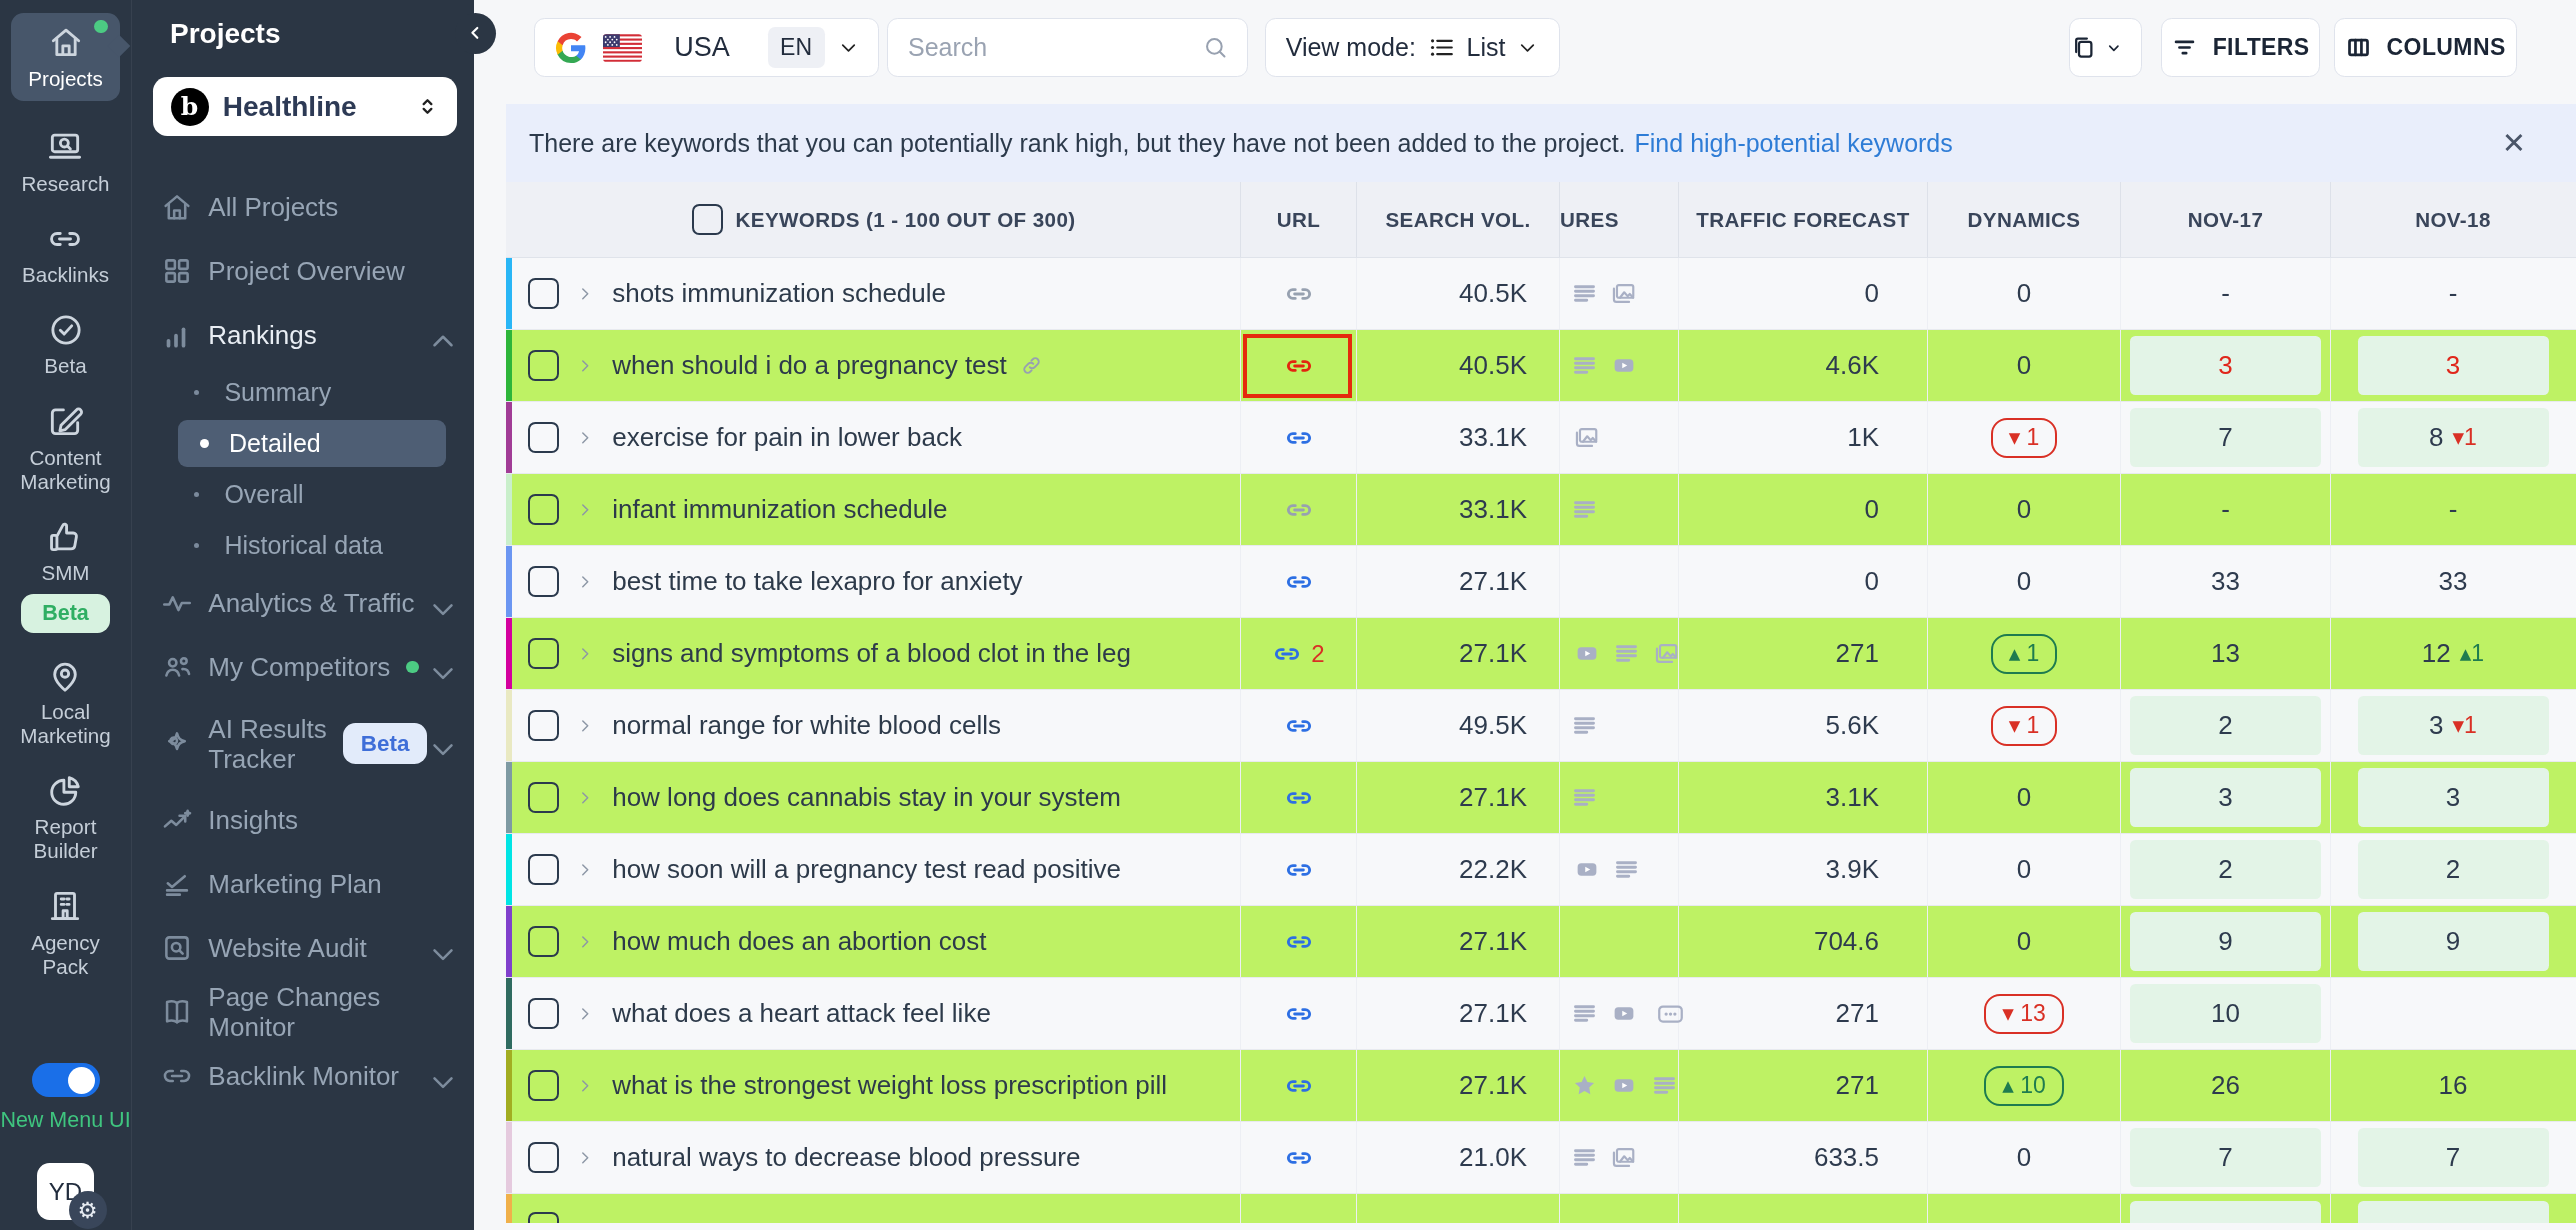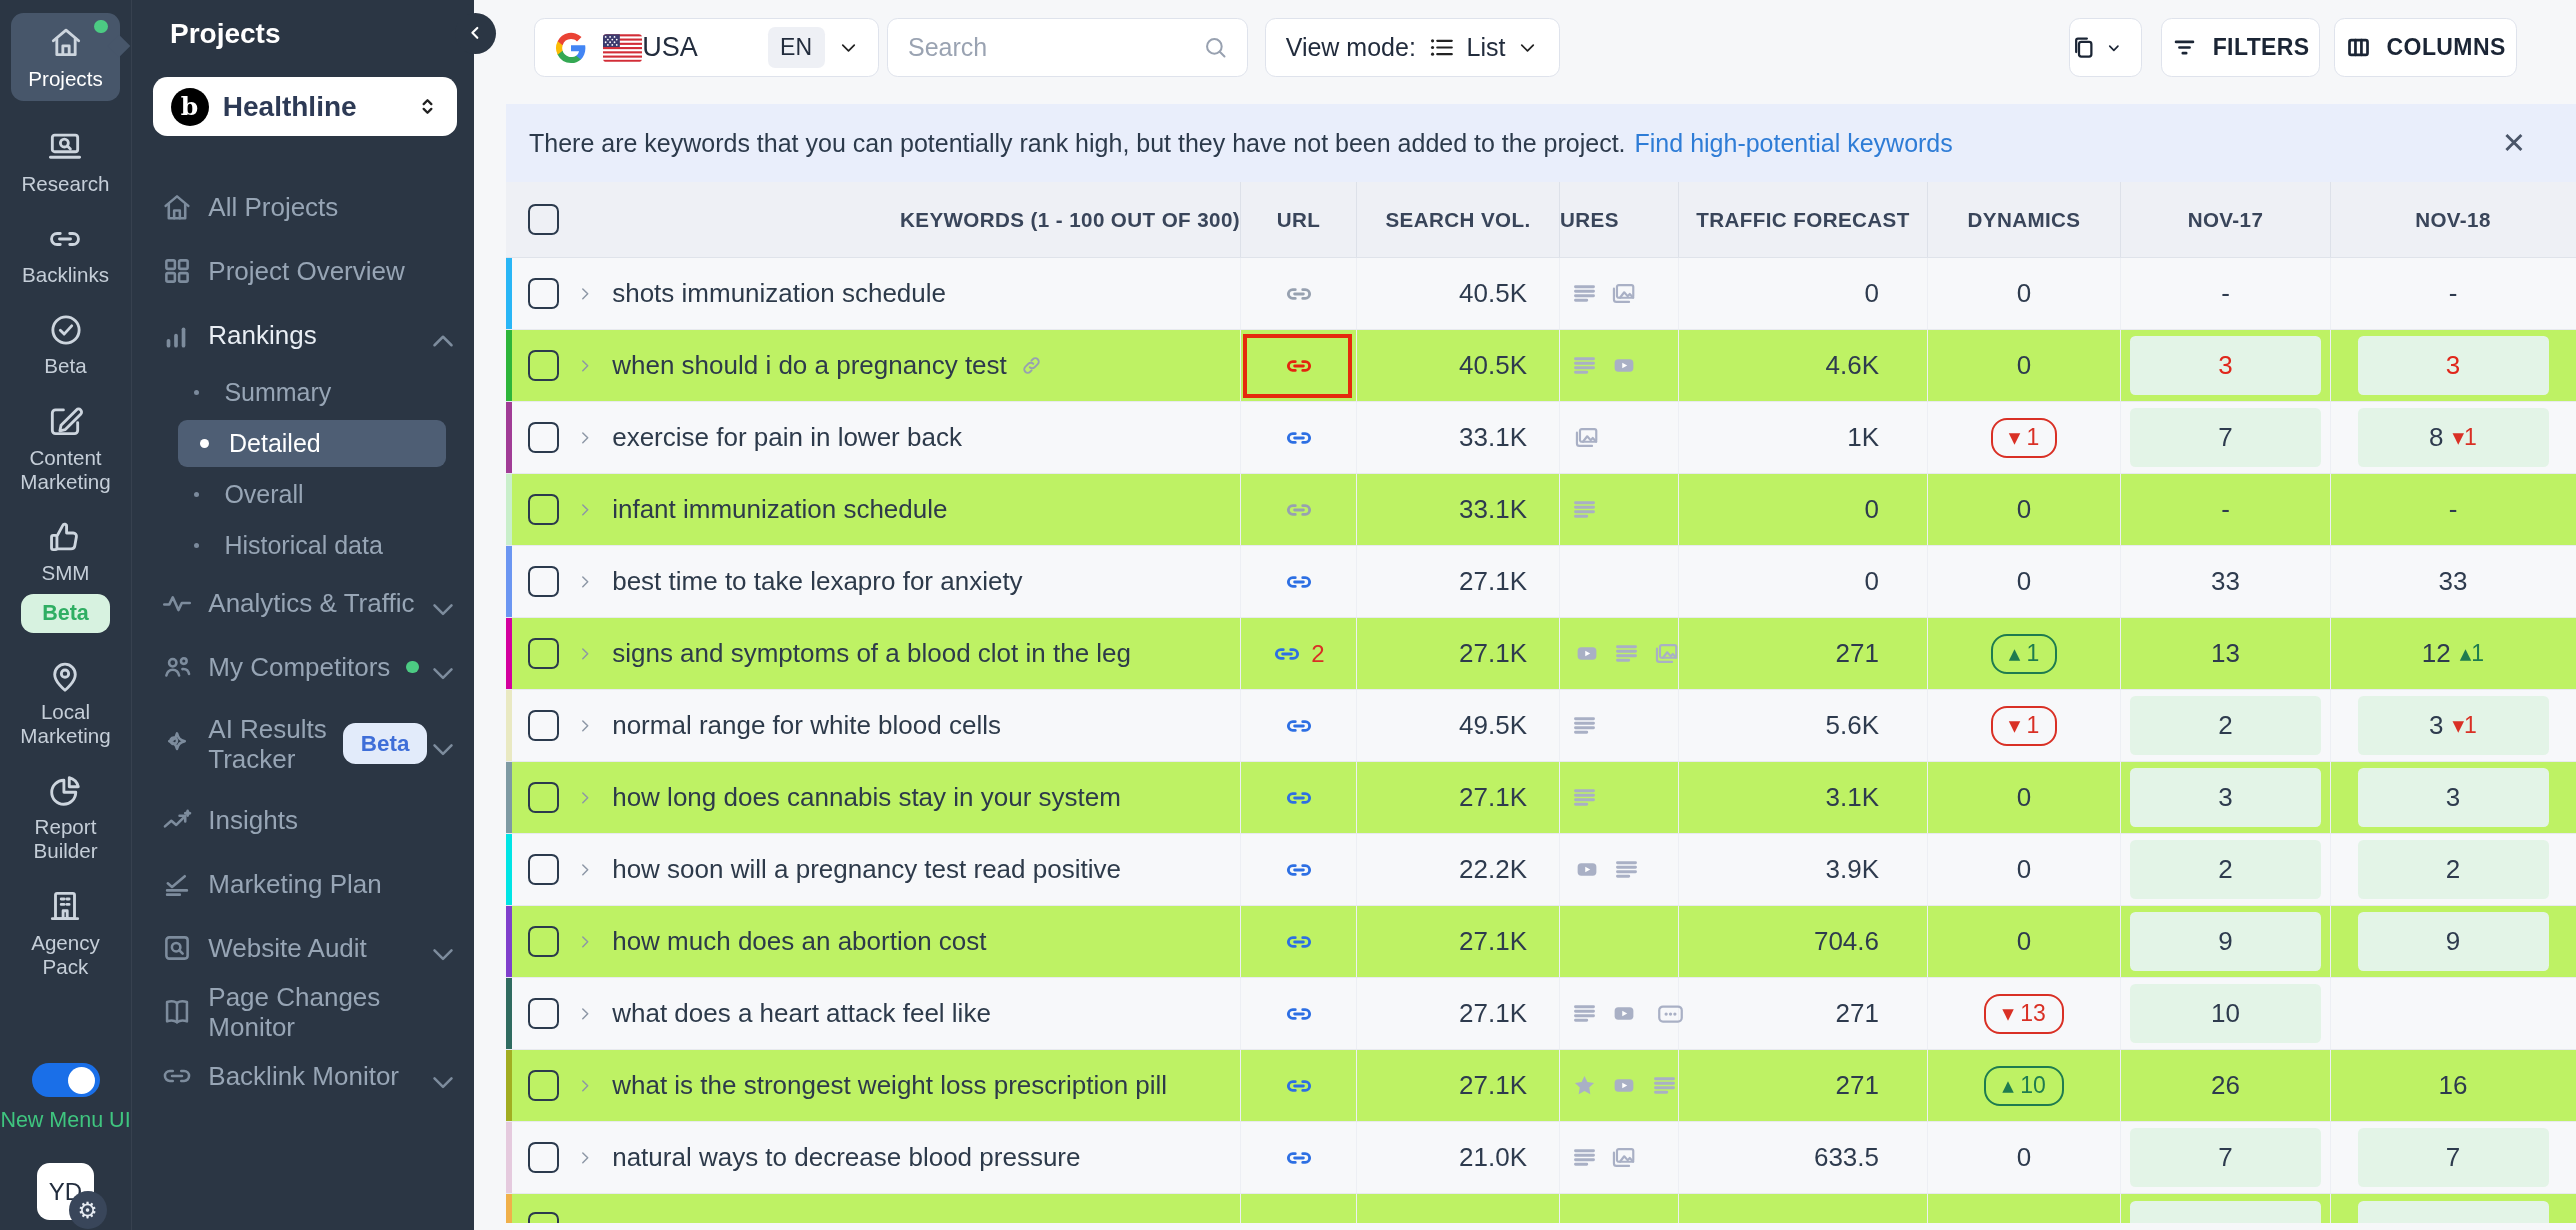--- a/index.html
+++ b/index.html
@@ -60,21 +60,21 @@
             align-items:center;color:#fff}
   .sub-pill .bullet{width:9.8px;height:9.8px;background:#fff;margin-left:21.5px;margin-right:19.7px;border-radius:50%}
 
   
   .main{position:absolute;left:473px;top:0;width:2103px;height:100%;background:#f6f7f9}
   .widget{position:absolute;top:18px;height:59px;background:#fff;border:1.8px solid #dfe3ec;border-radius:10.7px;
           box-sizing:border-box;display:flex;align-items:center;cursor:pointer}
   .w-engine{left:61px;width:345px;padding:0 18px}
   .g-logo{width:36px;height:36px}
   .flag{width:39px;height:28px;margin-left:14.3px;border-radius:3.6px;overflow:hidden;flex:none}
-  .engine-name{margin-left:0;font-size:27px;color:#222c3d;flex:1}
+  .engine-name{margin-left:32px;font-size:27px;color:#222c3d;flex:1}
   .lang-chip{background:#eef0f5;border-radius:7.2px;font-size:23px;color:#222c3d;padding:7.2px 12.5px;margin-right:12.5px}
   .w-engine .chev,.w-view .chev{width:23px;height:23px;color:#222}
   .w-search{left:414px;width:361px;padding:0 18px;cursor:text}
   .w-search input{border:none;outline:none;font-size:25px;color:#2e3b4e;flex:1;font-family:inherit;background:transparent;width:100%}
   .w-search input::placeholder{color:#9aa3b2}
   .w-search .ic{width:27px;height:27px;color:#98a1b0;flex:none}
   .w-view{left:792px;width:295px;padding:0 19.7px;font-size:25px;color:#222c3d;justify-content:space-between}
   .w-view .ic.list{width:29px;height:29px;color:#222}
   .btn{font-size:23px;font-weight:bold;color:#1b2535;letter-spacing:0.4px;justify-content:center;gap:14.3px}
   .w-copy{left:1596px;width:73px;gap:7.2px}
@@ -86,21 +86,21 @@
 
   .banner{position:absolute;left:33px;top:104px;width:2070px;height:78px;background:#e9eefb;display:flex;
           align-items:center;padding-left:23px;box-sizing:border-box;font-size:25px;color:#2c3a4b}
   .banner a{color:#2e7cd6;text-decoration:none;margin-left:9px;cursor:pointer}
   .banner .close{position:absolute;right:50px;top:21.5px;font-size:29px;color:#4a5568;cursor:pointer}
 
   .table{position:absolute;left:33px;top:182px;width:2070px}
   .thead{height:75px;background:#eef0f5;display:flex;align-items:stretch;border-bottom:0.9px solid #dfe3ea}
   .th{display:flex;align-items:center;justify-content:center;font-size:20.6px;font-weight:bold;color:#39455a;
       letter-spacing:0.4px;border-right:0.9px solid #dde1e9;box-sizing:border-box}
-  .th.c-kw{justify-content:space-between;padding-left:21.5px}
+  .th.c-kw{justify-content:center;padding-left:21.5px}
   .th.c-feat{justify-content:flex-start;overflow:hidden}
   .c-kw{width:735px}.c-url{width:116px}.c-vol{width:203px}.c-feat{width:119px}.c-traf{width:249px}
   .c-dyn{width:193px}.c-n17{width:210px}.c-n18{width:244px;border-right:none !important}
 
   .row{height:72px;display:flex;align-items:stretch;position:relative;border-bottom:0.9px solid #e8eaef;background:#bef264;box-sizing:border-box}
   .row.odd{background:#f7f8fa}
   .stripe{position:absolute;left:0;top:0;bottom:0;width:6.3px}
   .cell{display:flex;align-items:center;border-right:0.9px solid #edeff4;box-sizing:border-box}
   .cell.c-kw{padding-left:21.5px}
   .checkbox{width:27px;height:27px;border:2.7px solid #2b3a4d;border-radius:7.2px;background:transparent;flex:none;cursor:pointer}

